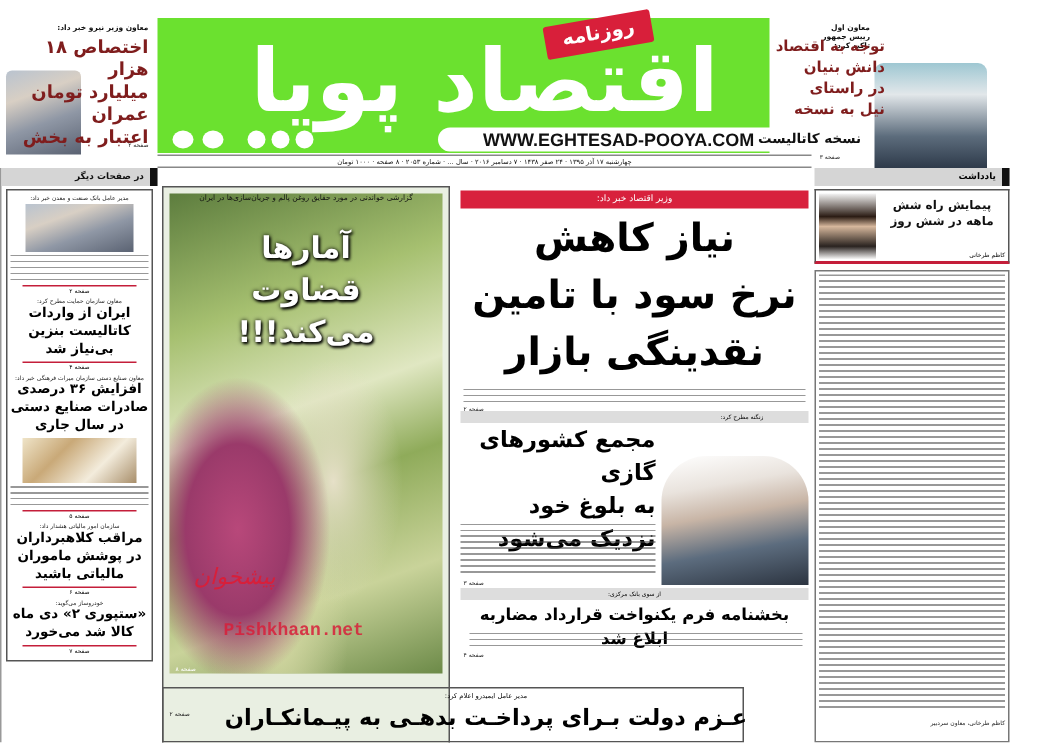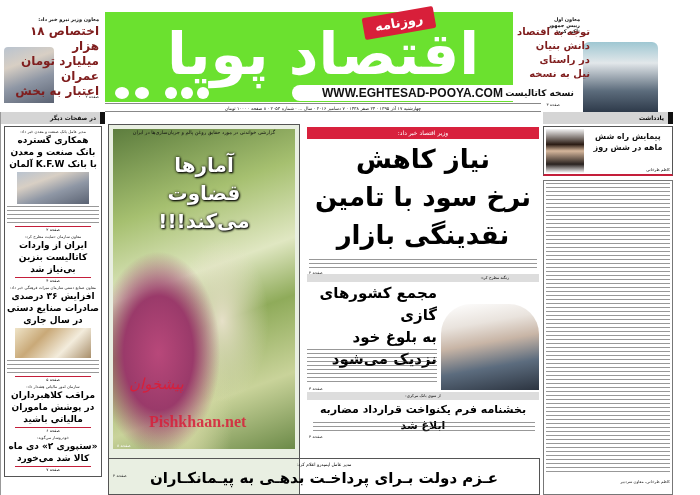--- a/index.html
+++ b/index.html
@@ -37,37 +37,37 @@
   
   #feature { left:108px; top:124px; width:192px; height:402px; border:1px solid #555; background:#e9efe2; overflow:hidden; }
   #feature-img { left:4px; top:4px; width:182px; height:320px; background:
     radial-gradient(ellipse at 25% 70%, #b8487a 0%, #9a3a6a 18%, transparent 32%),
     radial-gradient(ellipse at 60% 60%, #e6e0c8 0%, transparent 30%),
     radial-gradient(ellipse at 40% 90%, #d5d9a4 0%, transparent 30%),
     linear-gradient(160deg, #5d7d3e 0%, #a6c070 25%, #e0e7c2 45%, #8fab5a 60%, #c9d39a 80%, #6c8a48 100%); }
   #feature-kicker { left:6px; top:4px; width:178px; font-size:5px; color:#111; text-align:center; }
   #feature-head { left:10px; top:26px; width:170px; font-size:20px; font-weight:bold; color:#fff; text-align:center; line-height:28px; text-shadow:0 0 3px #000, 1px 1px 2px #000; }
   #watermark-fa { left:20px; top:250px; font-size:15px; color:#d81f3a; font-style:italic; }
-  #watermark-en { left:40px; top:288px; direction:ltr; font-family:Liberation Serif, serif; font-size:16px; font-weight:bold; color:#d81f3a; opacity:.85; }
+  #watermark-en { left:40px; top:288px; direction:ltr; font-family:Liberation Mono, monospace; font-size:12px; font-weight:bold; color:#d81f3a; opacity:.85; }
 
   
   #main-col { left:303px; top:124px; width:237px; height:330px; }
   #kicker-bar { left:4px; top:3px; width:232px; height:12px; background:#d8213d; color:#fff; font-size:6px; text-align:center; line-height:12px; }
   #main-head { left:4px; top:16px; width:232px; font-size:26px; font-weight:bold; text-align:center; line-height:38px; color:#000; letter-spacing:-1px; }
   #main-lede { left:6px; top:135px; width:228px; height:10px; }
   #sub-bar { left:4px; top:150px; width:232px; height:8px; background:#ddd; font-size:4px; line-height:8px; padding-right:30px; }
   #gas-head { left:4px; top:158px; width:130px; font-size:15px; font-weight:bold; line-height:22px; color:#000; text-align:right; }
   #gas-photo { left:138px; top:180px; width:98px; height:86px; }
   #gas-text { left:4px; top:225px; width:130px; height:38px; }
   #sub-bar2 { left:4px; top:268px; width:232px; height:8px; background:#ddd; font-size:4px; line-height:8px; text-align:center; }
   #circ-head { left:4px; top:278px; width:232px; font-size:11px; font-weight:bold; line-height:16px; color:#000; text-align:center; }
   #circ-text { left:10px; top:298px; width:222px; height:9px; }
 
   
-  #bottom-banner { left:108px; top:458px; width:432px; height:37px; border:1px solid #555; }
+  #bottom-banner { left:108px; top:458px; width:388px; height:37px; border:1px solid #555; }
   #bottom-kicker { left:0; top:3px; width:430px; font-size:4.5px; text-align:center; }
   #bottom-head { left:0; top:10px; width:430px; font-size:15px; font-weight:bold; text-align:center; color:#000; letter-spacing:1px; }
 
   
   #right-col { left:543px; top:112px; width:157px; height:383px; }
   #right-bar { left:0; top:0; width:130px; height:12px; background:#d5d5d5; border-right:5px solid #111; font-size:6px; font-weight:bold; line-height:12px; padding-right:4px; }
   #right-box { left:0; top:14px; width:130px; height:50px; border:1px solid #555; border-bottom:2px solid #c41e3a; }
   #right-photo { left:2px; top:2px; width:38px; height:44px; background:linear-gradient(180deg,#f4f4f4 0%, #2b1c14 35%, #d6b79c 50%, #2a2320 80%, #fff 100%); }
   #right-head { left:42px; top:4px; width:84px; font-size:8px; font-weight:bold; line-height:11px; text-align:center; color:#111; }
   #right-author { left:42px; top:40px; width:84px; font-size:4px; text-align:right; }
@@ -113,21 +113,20 @@
     <div>نیل به نسخه</div>
   </div>
   <div class="abs tiny" style="right:140px;top:90px;">صفحه ۳</div>
 </div>
 
 <div id="left-col" class="abs">
   <div class="section-bar">در صفحات دیگر</div>
 
   <div class="lbox">
     <div class="tiny">مدیر عامل بانک صنعت و معدن خبر داد:</div>
-    <div class="lhead">همکاری گسترده بانک صنعت و معدن با بانک K.F.W آلمان</div>
     <div style="height:32px;margin:2px 10px;" class="photo-man"></div>
     <div class="fake-lines" style="height:18px;margin:2px 0;"></div>
     <div class="sep">صفحه ۲</div>
 
     <div class="tiny">معاون سازمان حمایت مطرح کرد:</div>
     <div class="lhead">ایران از واردات کاتالیست بنزین بی‌نیاز شد</div>
     <div class="sep">صفحه ۴</div>
 
     <div class="tiny">معاون صنایع دستی سازمان میراث فرهنگی خبر داد:</div>
     <div class="lhead">افزایش ۳۶ درصدی صادرات صنایع دستی در سال جاری</div>

